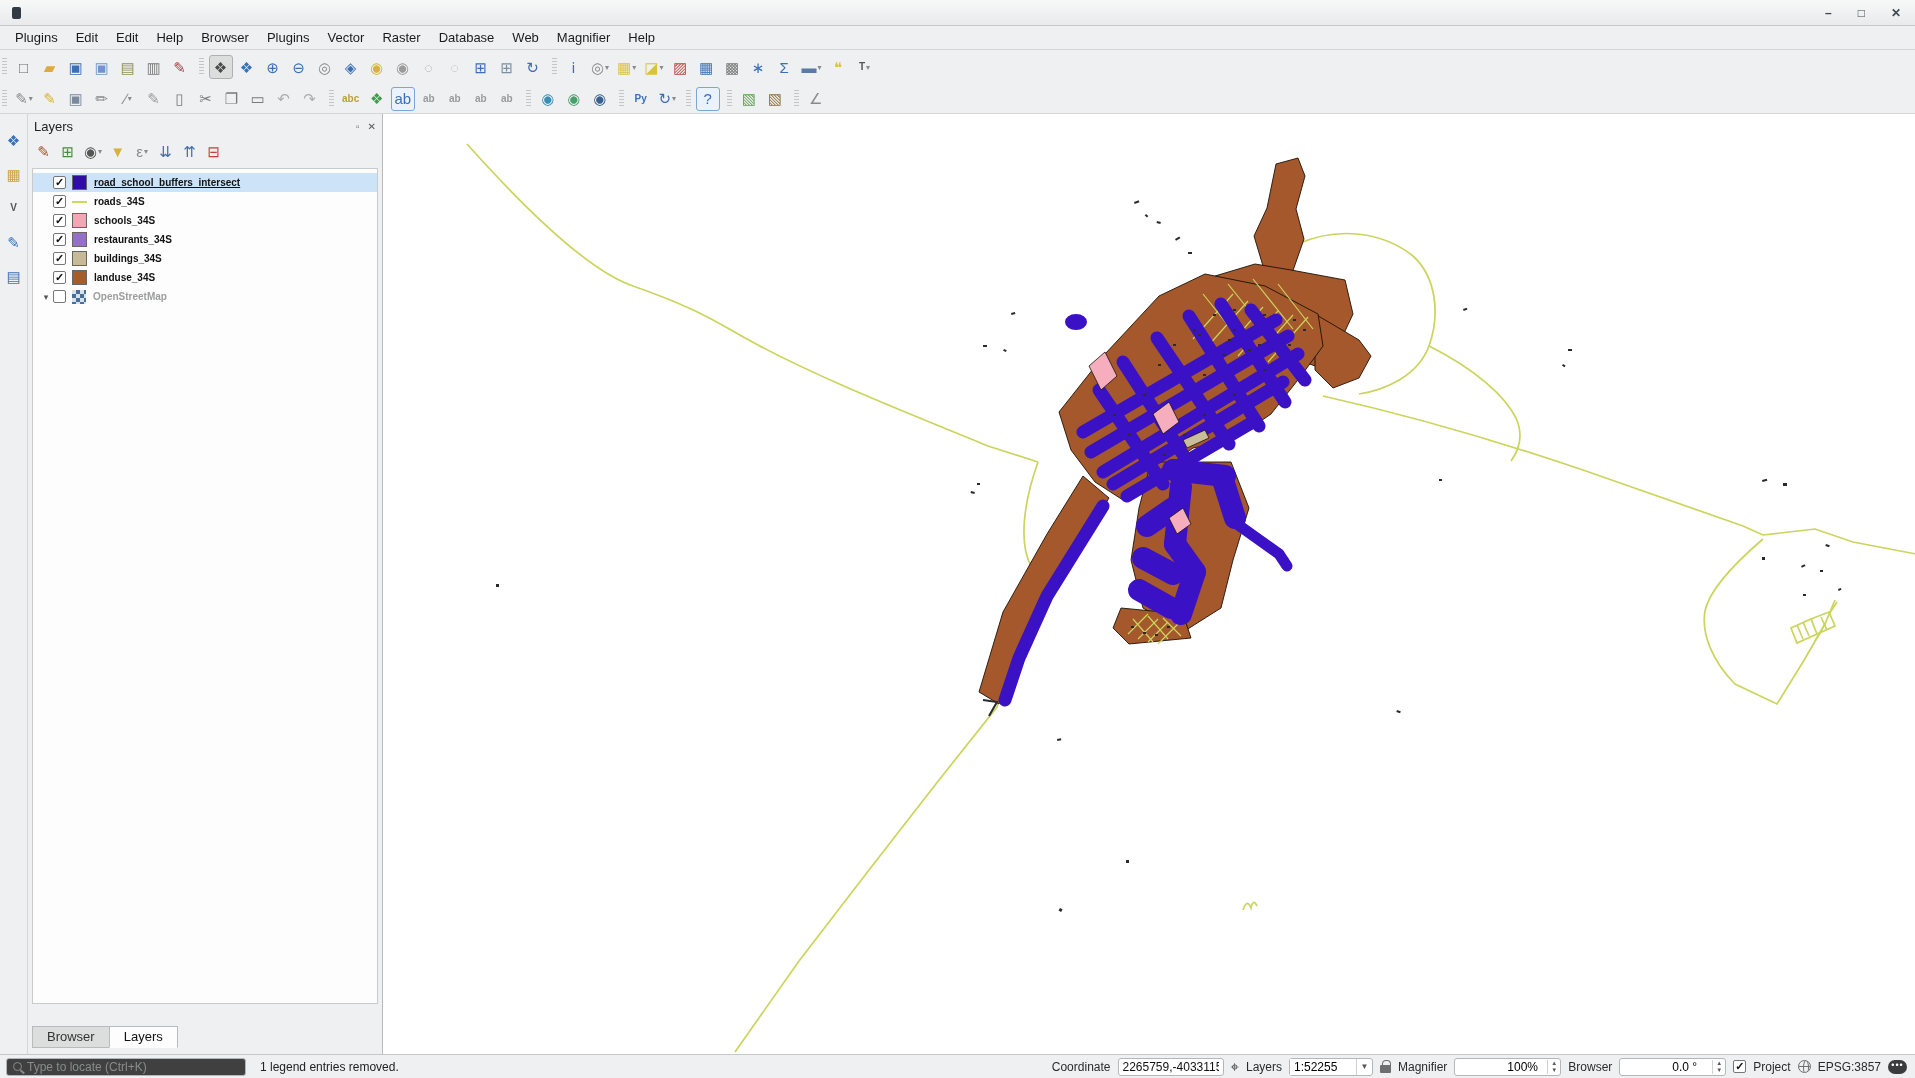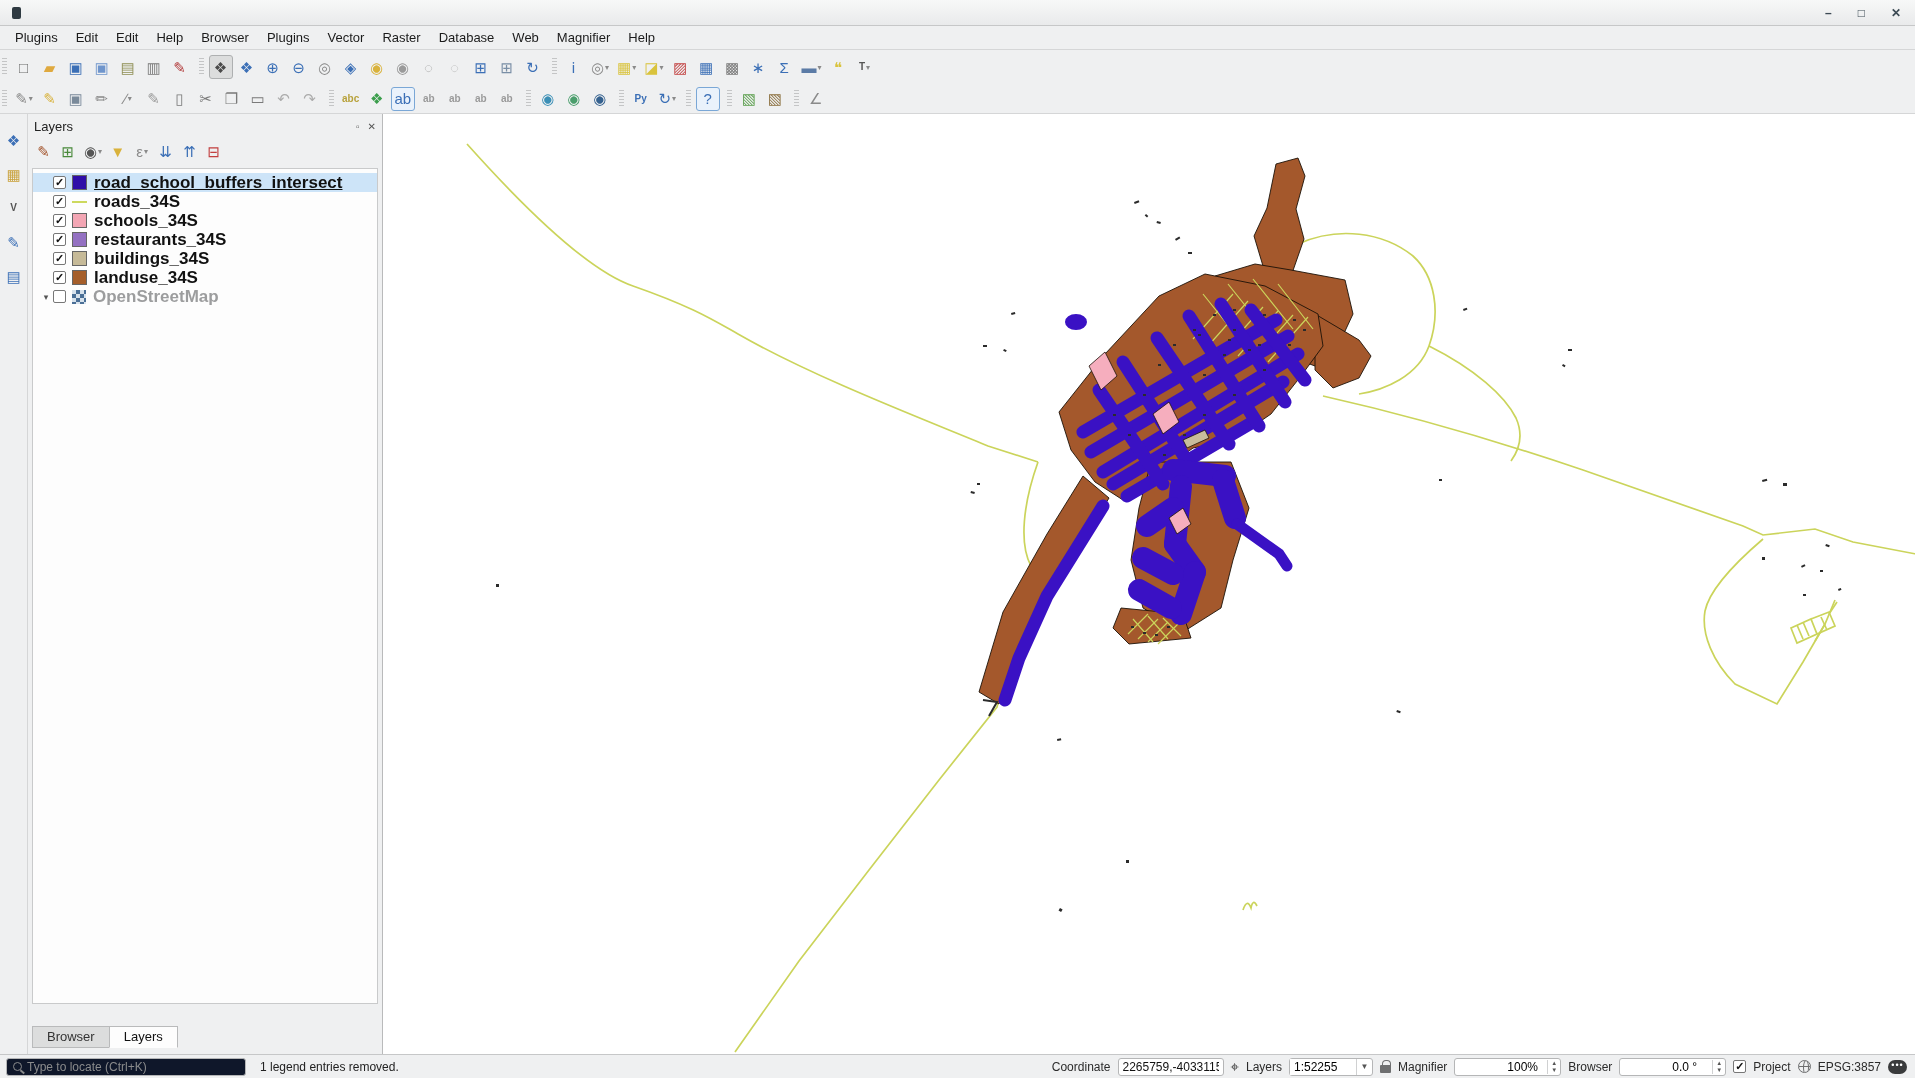--- a/index.html
+++ b/index.html
@@ -59,38 +59,38 @@
   .exp { width:14px; font-size:9px; color:#555; text-align:center; }
   .cb { width:13px; height:13px; background:#fff; border:1px solid #777; border-radius:2px;
     display:flex; align-items:center; justify-content:center; margin-right:6px; }
   .cb .ck { font-size:11px; line-height:1; color:#111; font-weight:bold; }
   .swatch { width:15px; height:15px; margin-right:7px; border:1px solid #666; flex:none; }
   .swatch.line { height:2px; border:none; }
   .swatch.image { border:none; width:14px; height:14px;
     background-image:linear-gradient(45deg,#4a6f96 25%,transparent 25%,transparent 75%,#4a6f96 75%),
       linear-gradient(45deg,#4a6f96 25%,#d7e2ec 25%,#d7e2ec 75%,#4a6f96 75%);
     background-size:8px 8px; background-position:0 0,4px 4px; }
-  .lname { font-size:17px; font-weight:bold; color:#111; white-space:nowrap; }
+  .lname { font-size:10px; font-weight:bold; color:#111; white-space:nowrap; }
   .lrow.selected .lname { text-decoration:underline; }
   .lrow.grayed .lname { color:#9c9d9e; }
   #panel-tabs { position:absolute; left:4px; bottom:6px; height:22px; display:flex; }
   .ptab { font-size:13px; padding:2px 14px 3px; border:1px solid #b9babb; margin-right:-1px; }
   .ptab.inactive { background:#dcdddd; color:#333; }
   .ptab.active { background:#fdfdfd; color:#111; border-bottom-color:#fdfdfd; }
 
   
   #map-area { position:absolute; left:382px; top:114px; width:1533px; height:940px;
     background:#ffffff; border-left:1px solid #b9babb; }
   #map-area svg { display:block; }
 
   
   #statusbar { position:absolute; left:0; bottom:0; width:1915px; height:24px; background:#eff0f1;
     border-top:1px solid #c6c7c8; display:flex; align-items:center; font-size:12px; color:#2b2b2b; }
   #locator { display:flex; align-items:center; gap:5px; width:240px; height:18px; margin-left:6px;
-    background:#0f172a; border:1px solid #b5b6b7; border-radius:3px; padding:0 6px; color:#8a8b8c; }
+    background:#404040; border:1px solid #b5b6b7; border-radius:3px; padding:0 6px; color:#8a8b8c; }
   #locator-glass { width:9px; height:9px; border:1.5px solid #8a8b8c; border-radius:50%; position:relative; flex:none; }
   #locator-glass::after { content:""; position:absolute; width:5px; height:1.5px; background:#8a8b8c;
     right:-4px; bottom:-2px; transform:rotate(40deg); }
   #status-msg { margin-left:14px; color:#222; }
   #status-right { margin-left:auto; display:flex; align-items:center; gap:7px; padding-right:8px; }
   .sb-label { color:#2b2b2b; }
   .sb-input { height:18px; background:#fff; border:1px solid #b5b6b7; border-radius:3px;
     font-size:12px; padding:0 4px; font-family:"Liberation Sans",sans-serif; color:#111; }
   #coord-input { width:106px; }
   #scale-combo { display:flex; align-items:center; border:1px solid #b5b6b7; border-radius:3px; background:#fff; height:18px; }

